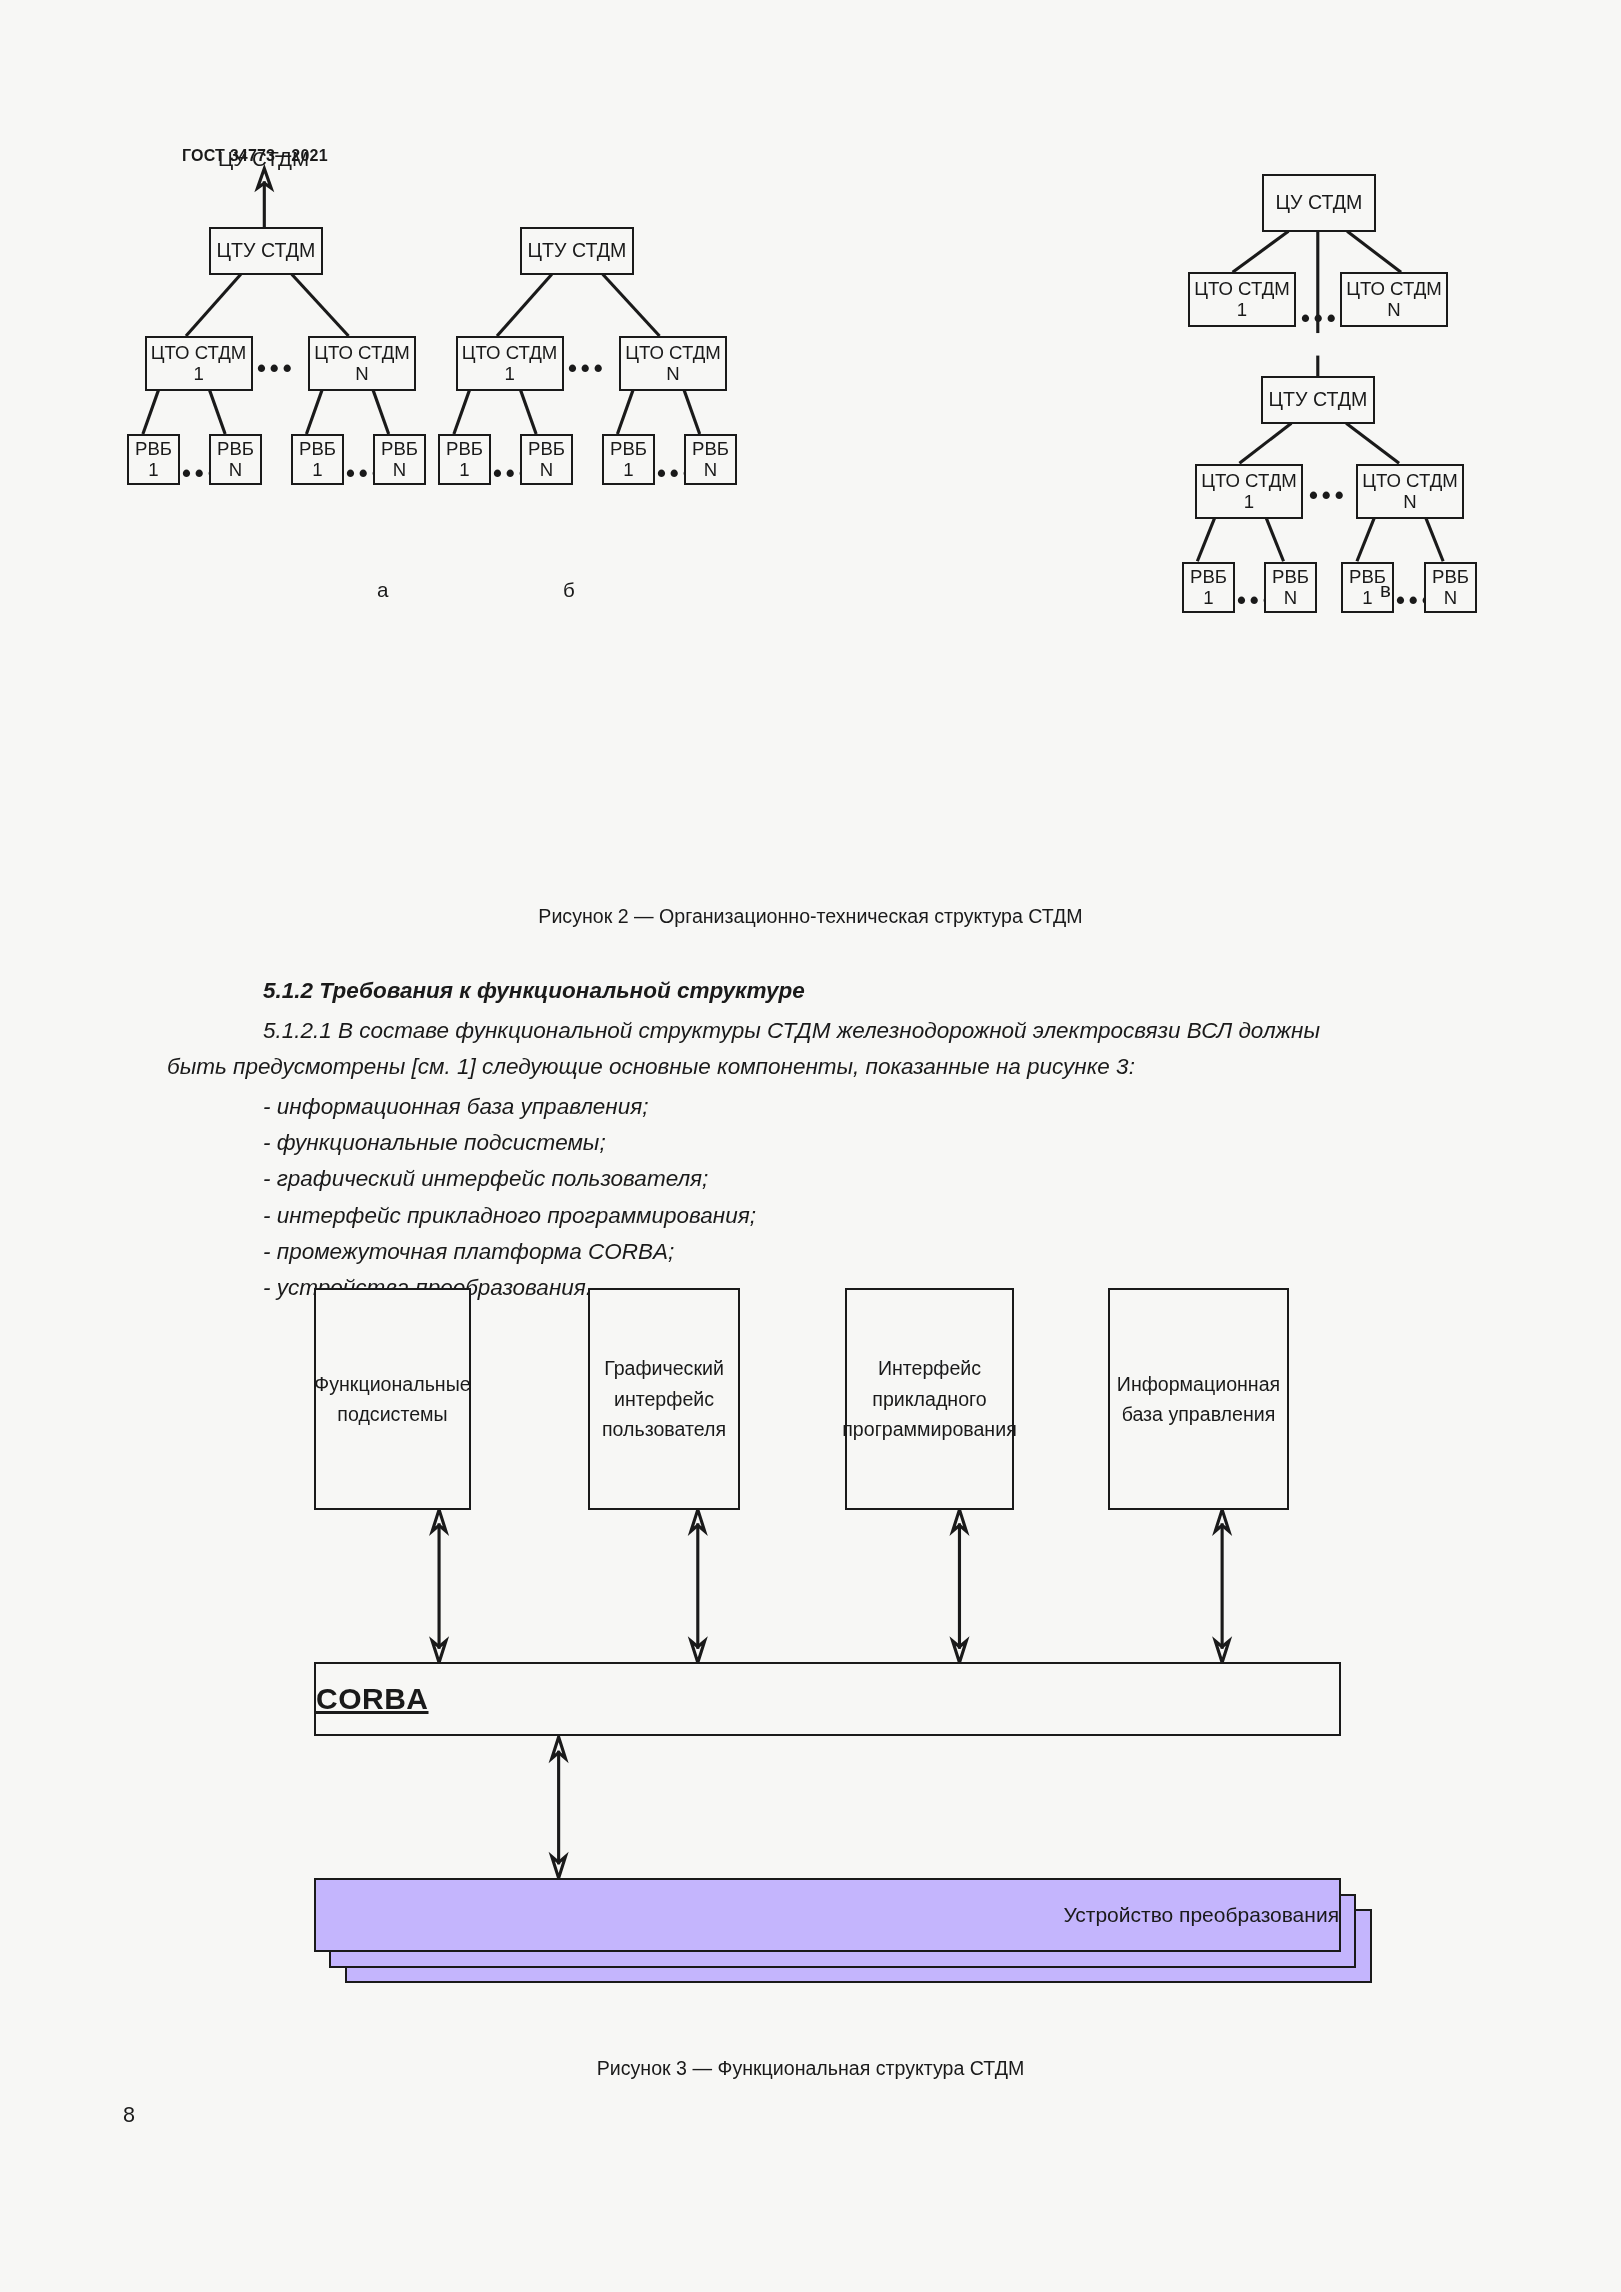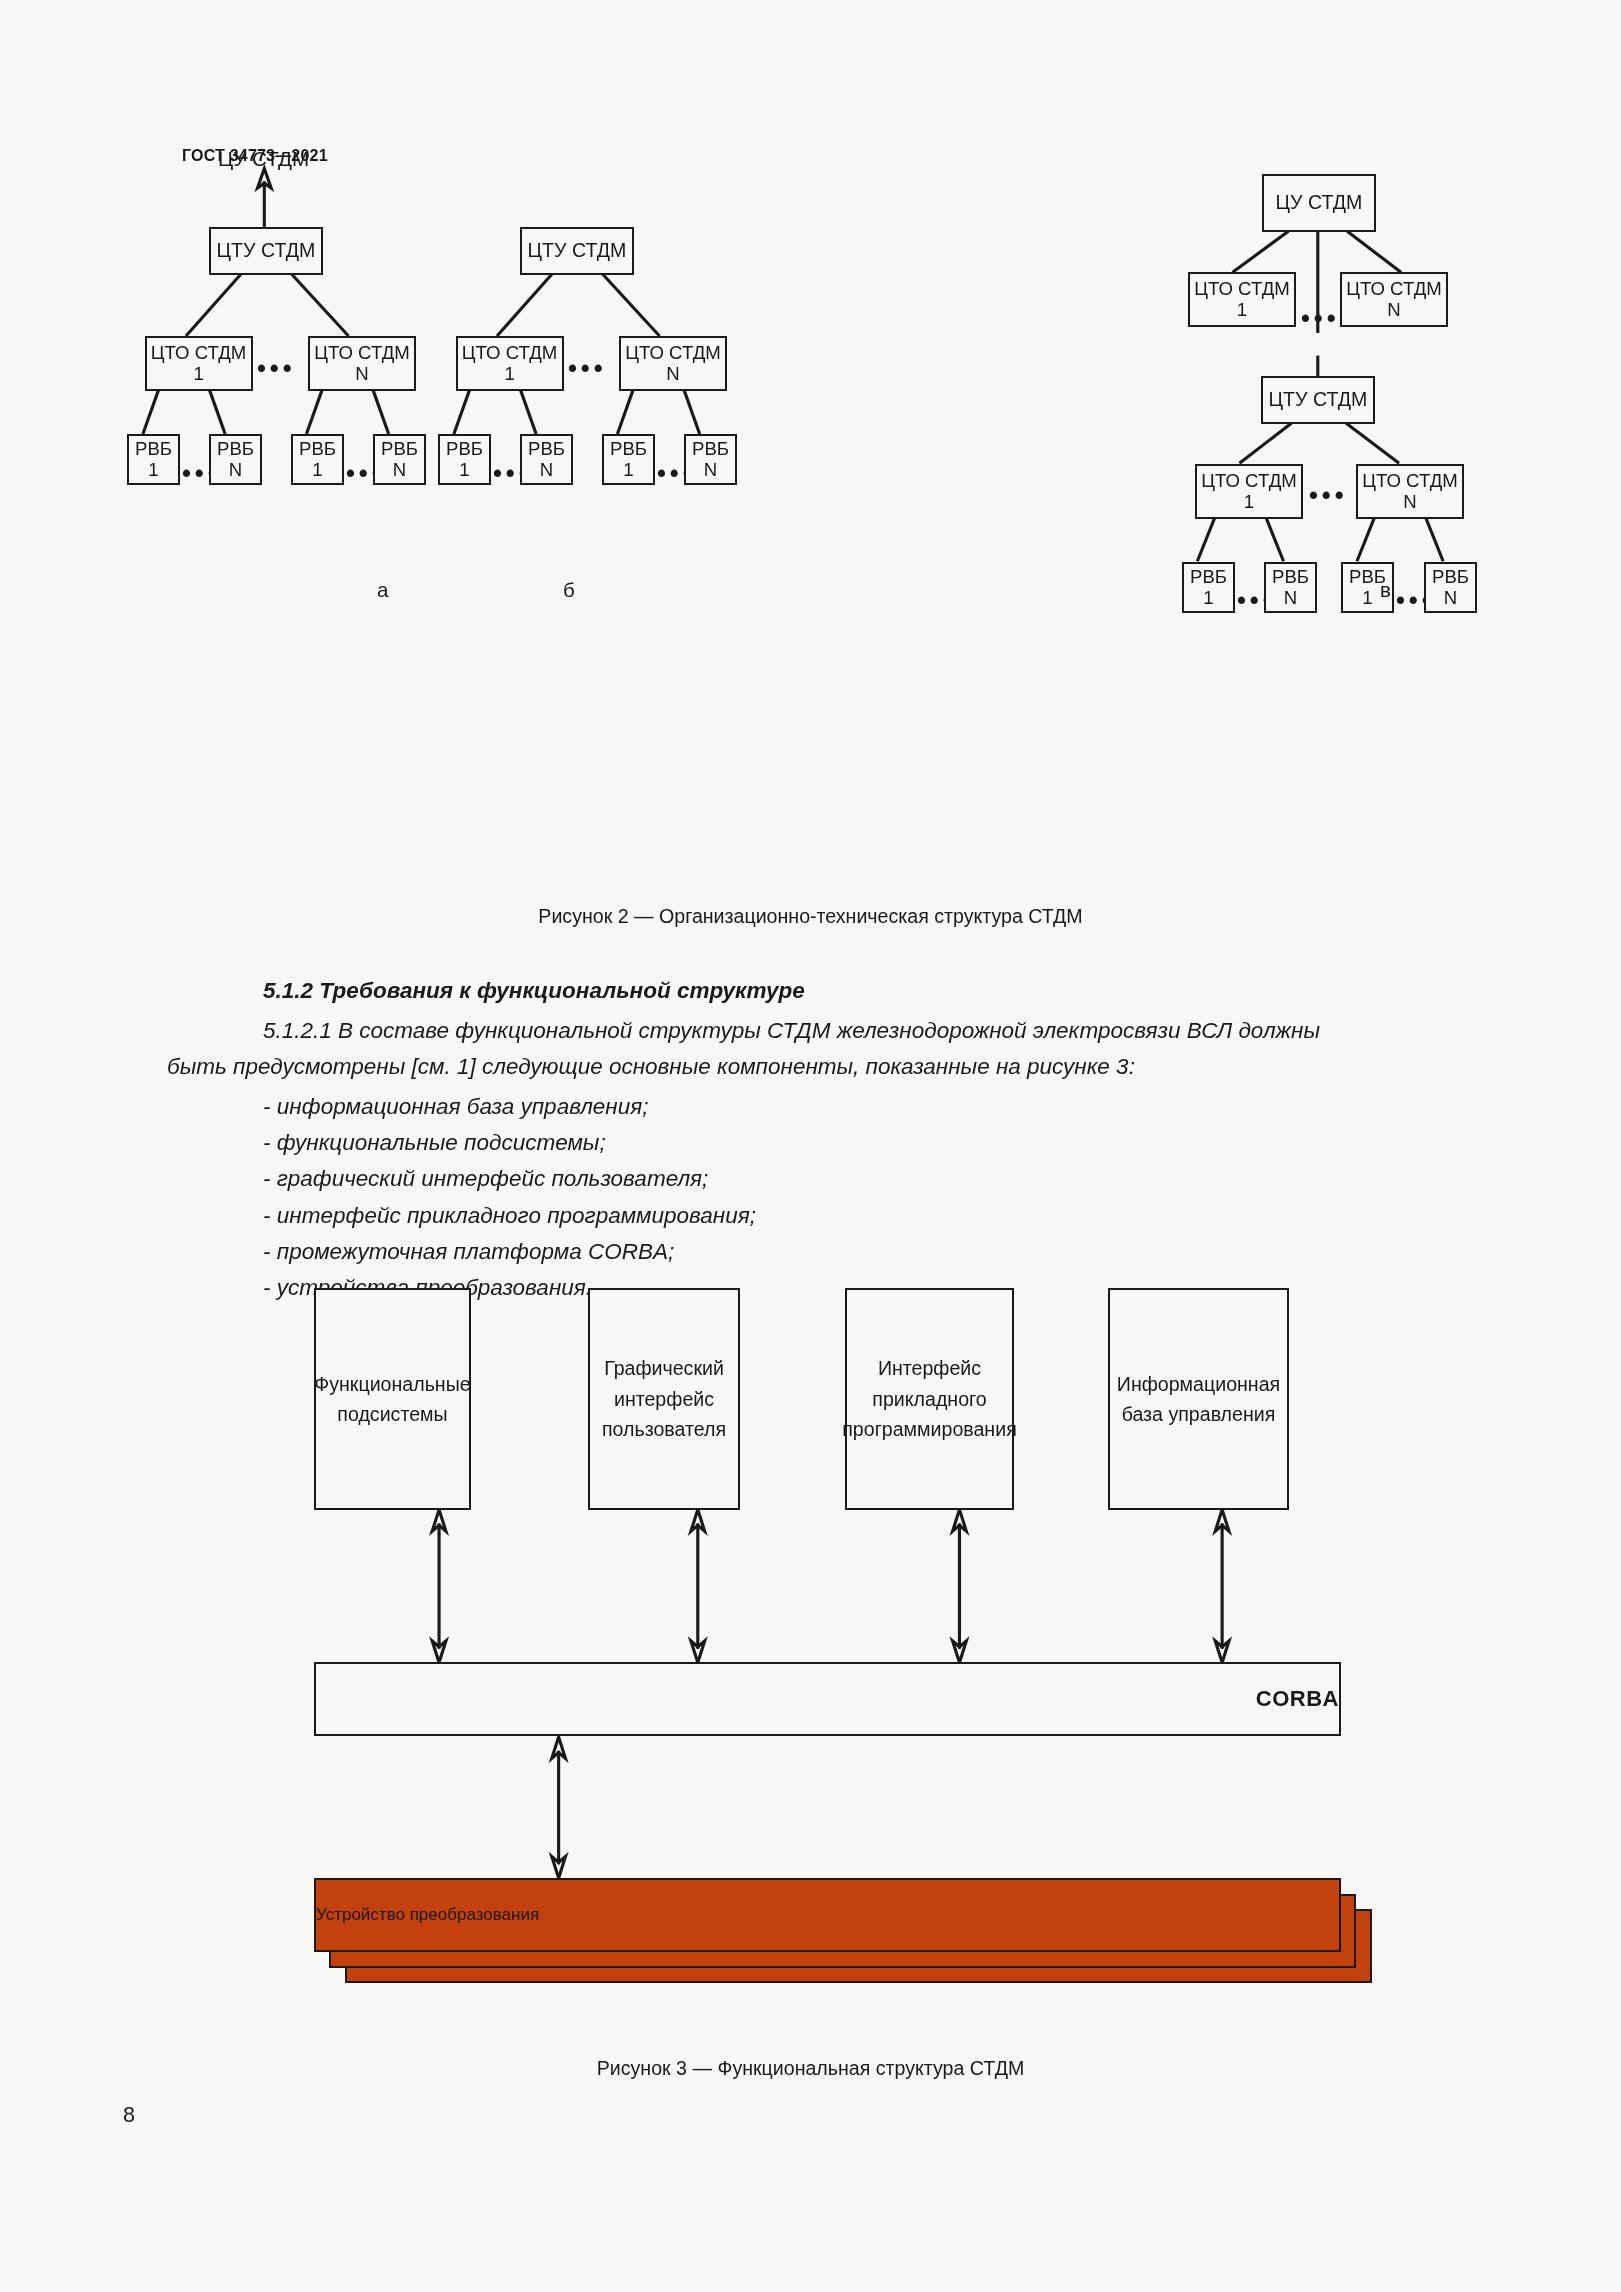--- a/index.html
+++ b/index.html
@@ -57,29 +57,30 @@
   .f3box {
     position:absolute; box-sizing:border-box;
     border:2.9px solid #1a1a1a; background:#f7f7f5;
     display:flex; align-items:center; justify-content:center;
     text-align:center; font-size:19.6px; line-height:1.55;
     z-index:3;
   }
   .corba-bar {
     position:absolute; box-sizing:border-box;
     border:2.9px solid #1a1a1a; background:#f7f7f5;
-    display:flex; align-items:center; justify-content:flex-end;
-    font-size:22px; font-weight:bold; letter-spacing:0.5px;
+    display:flex; align-items:center; justify-content:flex-start;
+    font-size:30px; font-weight:bold; letter-spacing:0.5px;
     z-index:3;
+    text-decoration:underline;
   }
   .conv {
     position:absolute; box-sizing:border-box;
-    border:2.9px solid #1a1a1a; background:#c2410c;
-    display:flex; align-items:center; justify-content:flex-start;
-    font-size:17px;
+    border:2.9px solid #1a1a1a; background:#c4b5fd;
+    display:flex; align-items:center; justify-content:flex-end;
+    font-size:21px;
   }
   .page-num { position:absolute; left:123px; top:1421px; font-size:21.6px; }
 </style>
 </head>
 <body>
 
 <div class="page">
 
   <div class="doc-header">ГОСТ 34773—2021</div>
 

